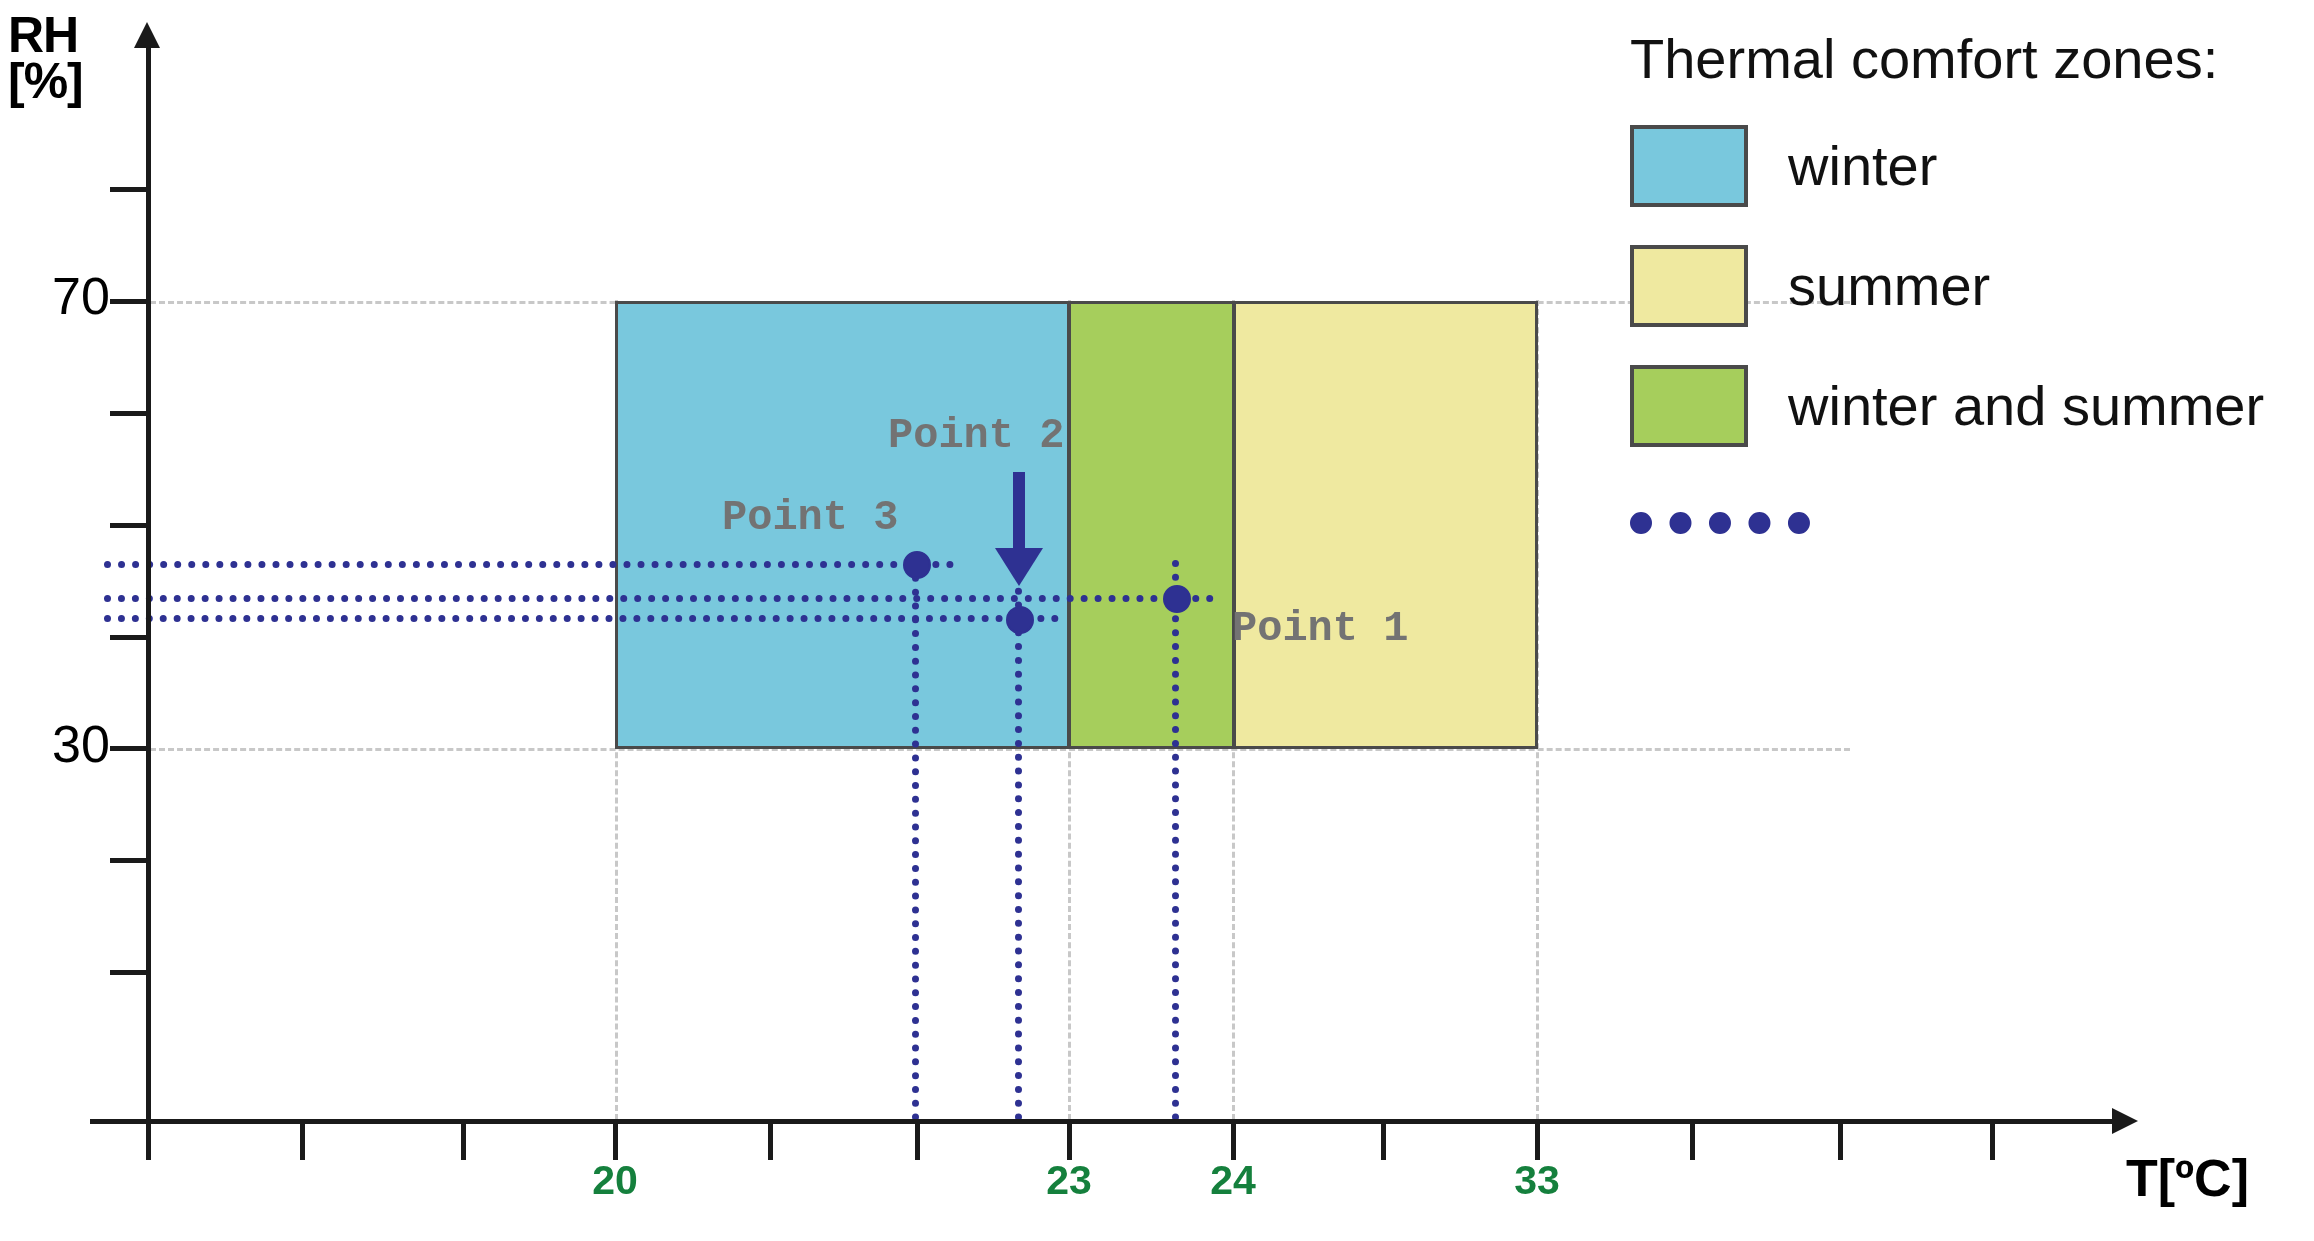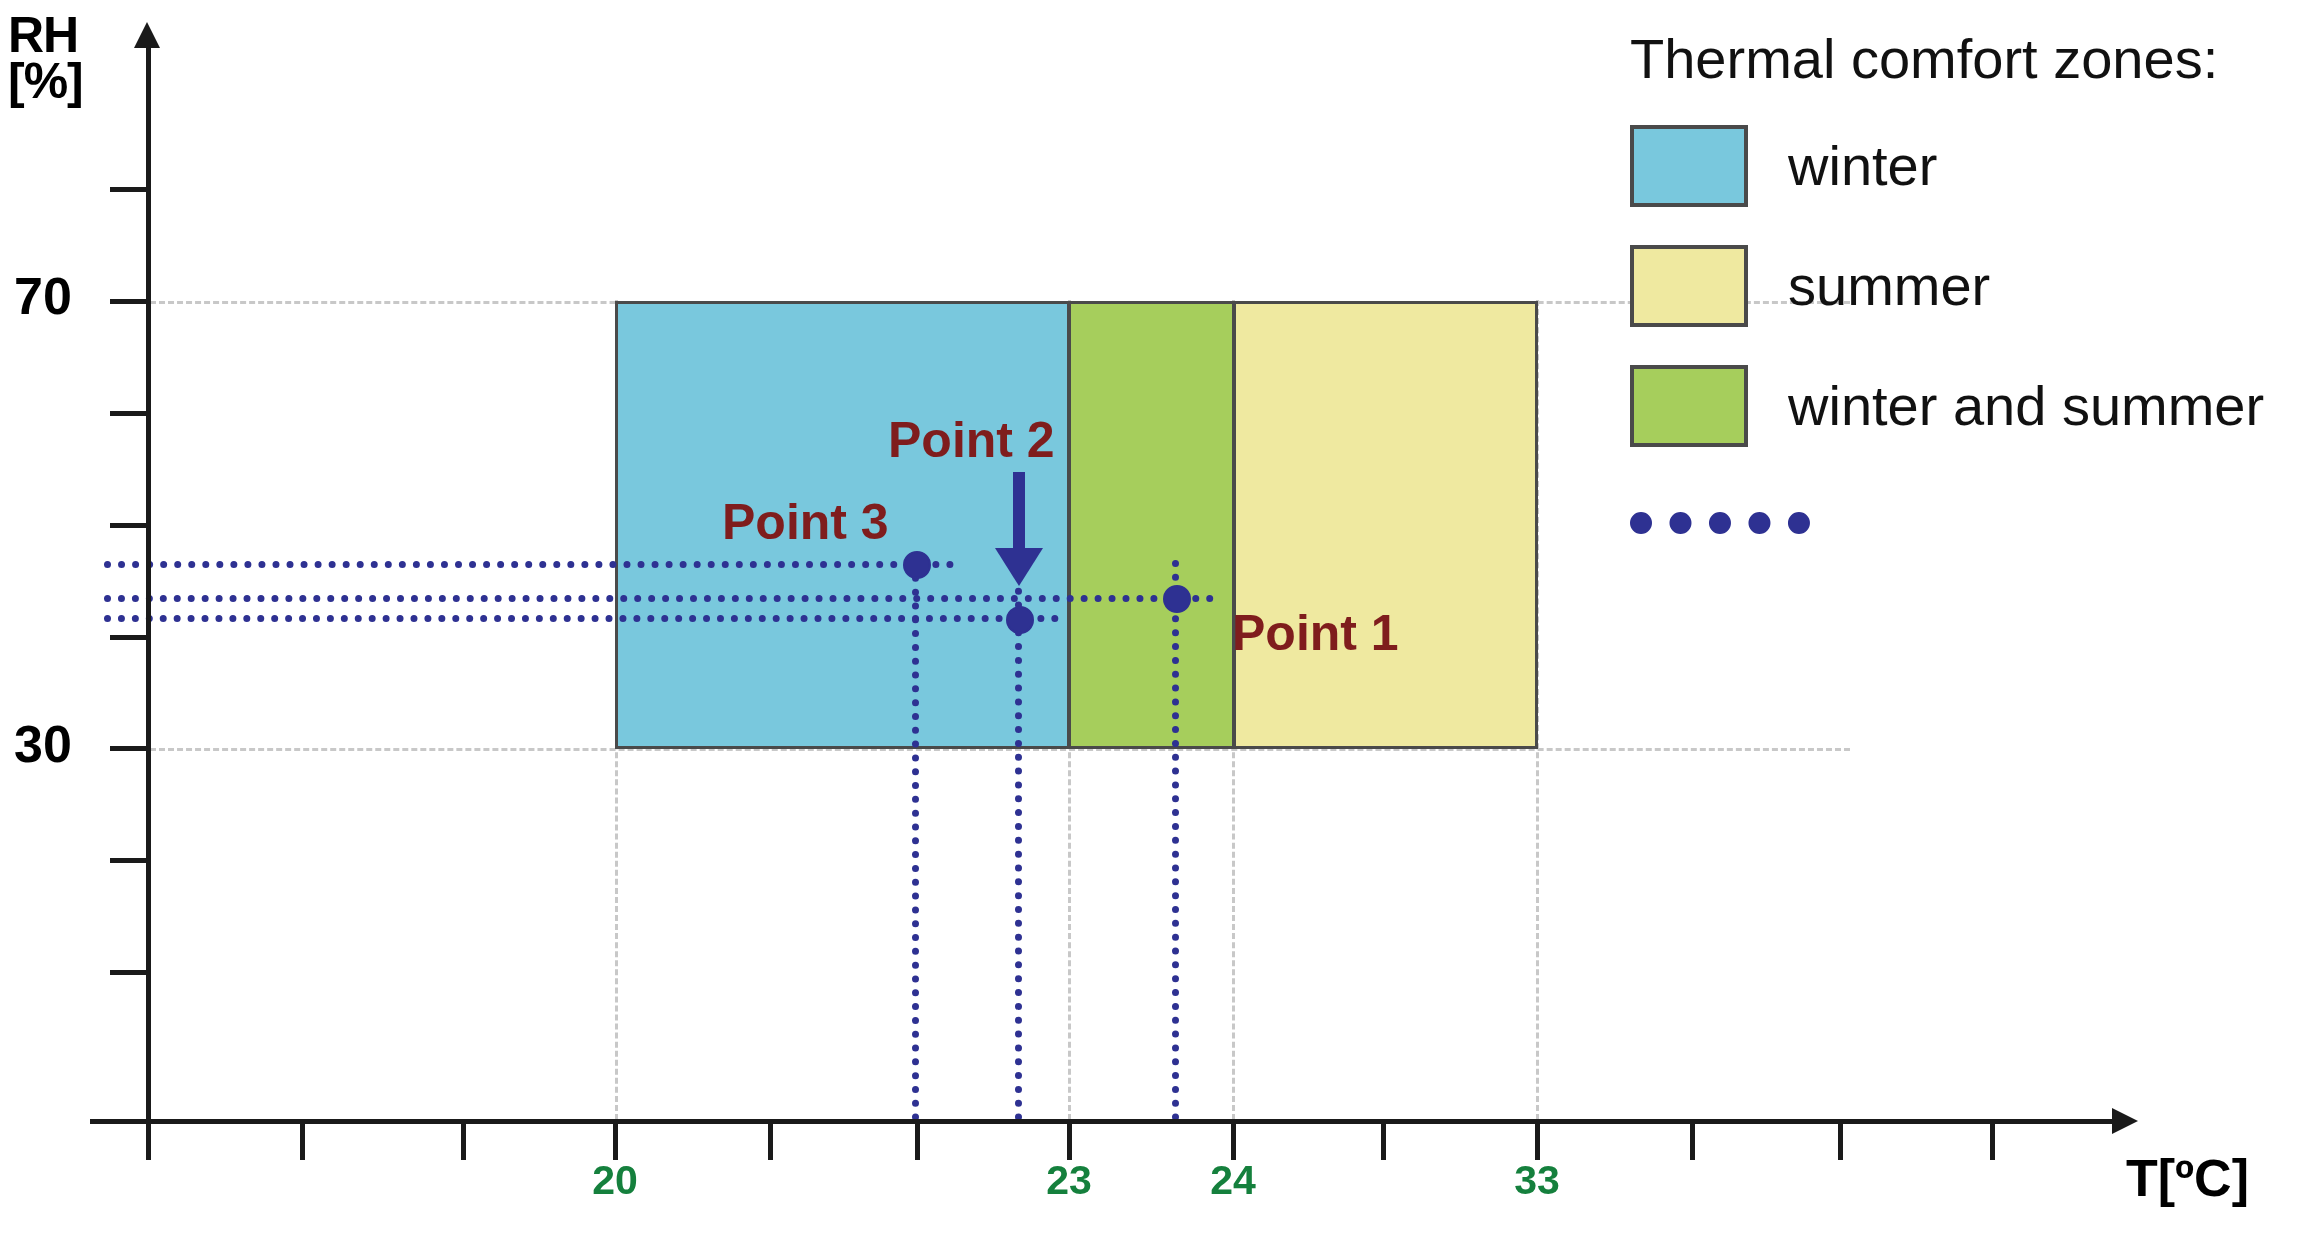--- a/index.html
+++ b/index.html
@@ -15,22 +15,22 @@
   #x-axis{left:90px;top:1119px;height:5px;width:2030px;}
   .arrow-head{position:absolute;width:0;height:0;}
   #y-axis-arrow{left:134px;top:22px;border-left:13px solid transparent;
                 border-right:13px solid transparent;border-bottom:26px solid #1a1a1a;}
   #x-axis-arrow{left:2112px;top:1108px;border-top:13px solid transparent;
                 border-bottom:13px solid transparent;border-left:26px solid #1a1a1a;}
 
   .y-tick{position:absolute;left:110px;width:38px;height:5px;background:#1a1a1a;}
   .x-tick{position:absolute;top:1122px;width:5px;height:38px;background:#1a1a1a;}
 
-  .y-tick-label{position:absolute;left:14px;width:116px;text-align:left;
-                font-size:52px;font-weight:bold;color:#000;line-height:1;}
+  .y-tick-label{position:absolute;left:23px;width:116px;text-align:center;
+                font-size:52px;font-weight:normal;color:#000;line-height:1;}
   .x-tick-label{position:absolute;top:1160px;width:140px;text-align:center;
                 font-size:41px;font-weight:bold;color:#15803d;line-height:1;}
 
   #y-axis-title{position:absolute;left:8px;top:12px;font-size:50px;font-weight:bold;
                 color:#000;line-height:0.92;letter-spacing:-1px;}
   #x-axis-title{position:absolute;left:2126px;top:1148px;font-size:52px;
                 font-weight:bold;color:#000;white-space:nowrap;}
 
   
   .gridline-h{position:absolute;height:0;border-top:3px dashed #c8c8c8;}
@@ -39,22 +39,22 @@
   
   .zone{position:absolute;box-sizing:border-box;border:3px solid #4a4a4a;}
 
   
   .guide-h{position:absolute;height:0;border-top:7px dotted #2e3192;}
   .guide-v{position:absolute;width:0;border-left:7px dotted #2e3192;}
 
   .data-point{position:absolute;width:24px;height:24px;border-radius:50%;
               background:#2e3192;border:2px solid #2e3192;}
 
-  .point-label{position:absolute;font-size:50px;font-weight:bold;color:#7f1d1d;
-               white-space:nowrap;line-height:1;}
+  .point-label{position:absolute;font-size:42px;font-weight:bold;color:#737373;
+               white-space:nowrap;line-height:1;font-family:Liberation Mono, monospace;}
 
   #point2-arrow-shaft{position:absolute;left:1013px;top:472px;width:12px;height:82px;
                       background:#2e3192;}
   #point2-arrow-head{position:absolute;left:995px;top:548px;width:0;height:0;
                      border-left:24px solid transparent;border-right:24px solid transparent;
                      border-top:38px solid #2e3192;}
 
   
   #legend{position:absolute;left:1630px;top:30px;width:700px;}
   #legend-title{font-size:56px;color:#111;line-height:1.05;white-space:nowrap;}

